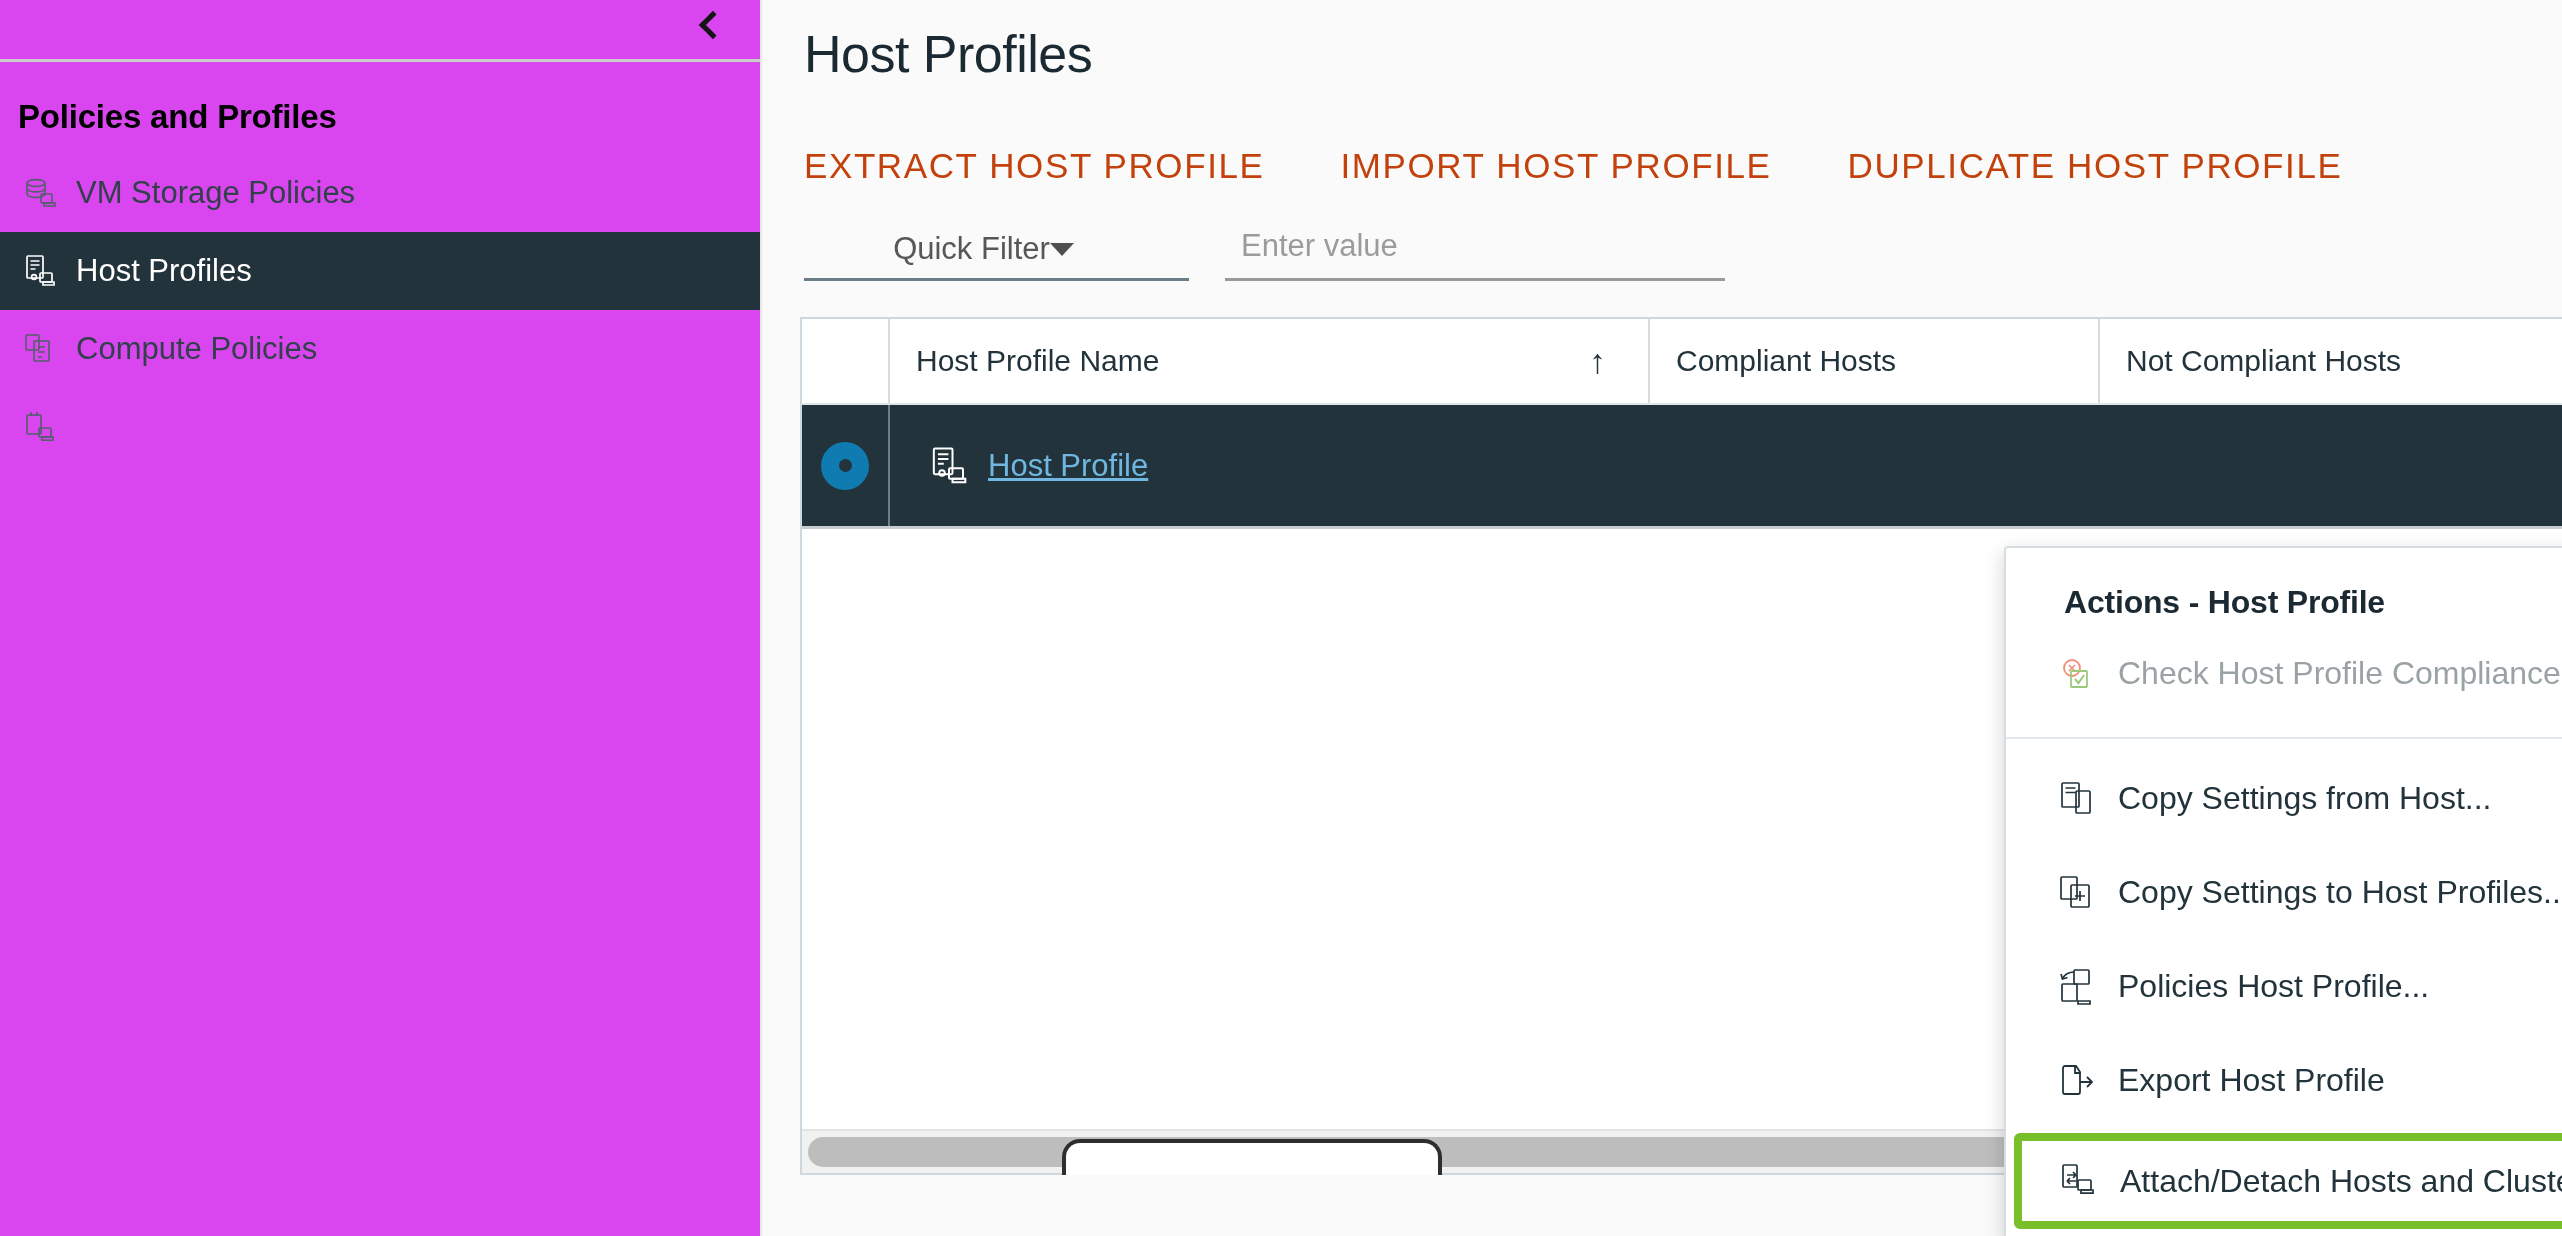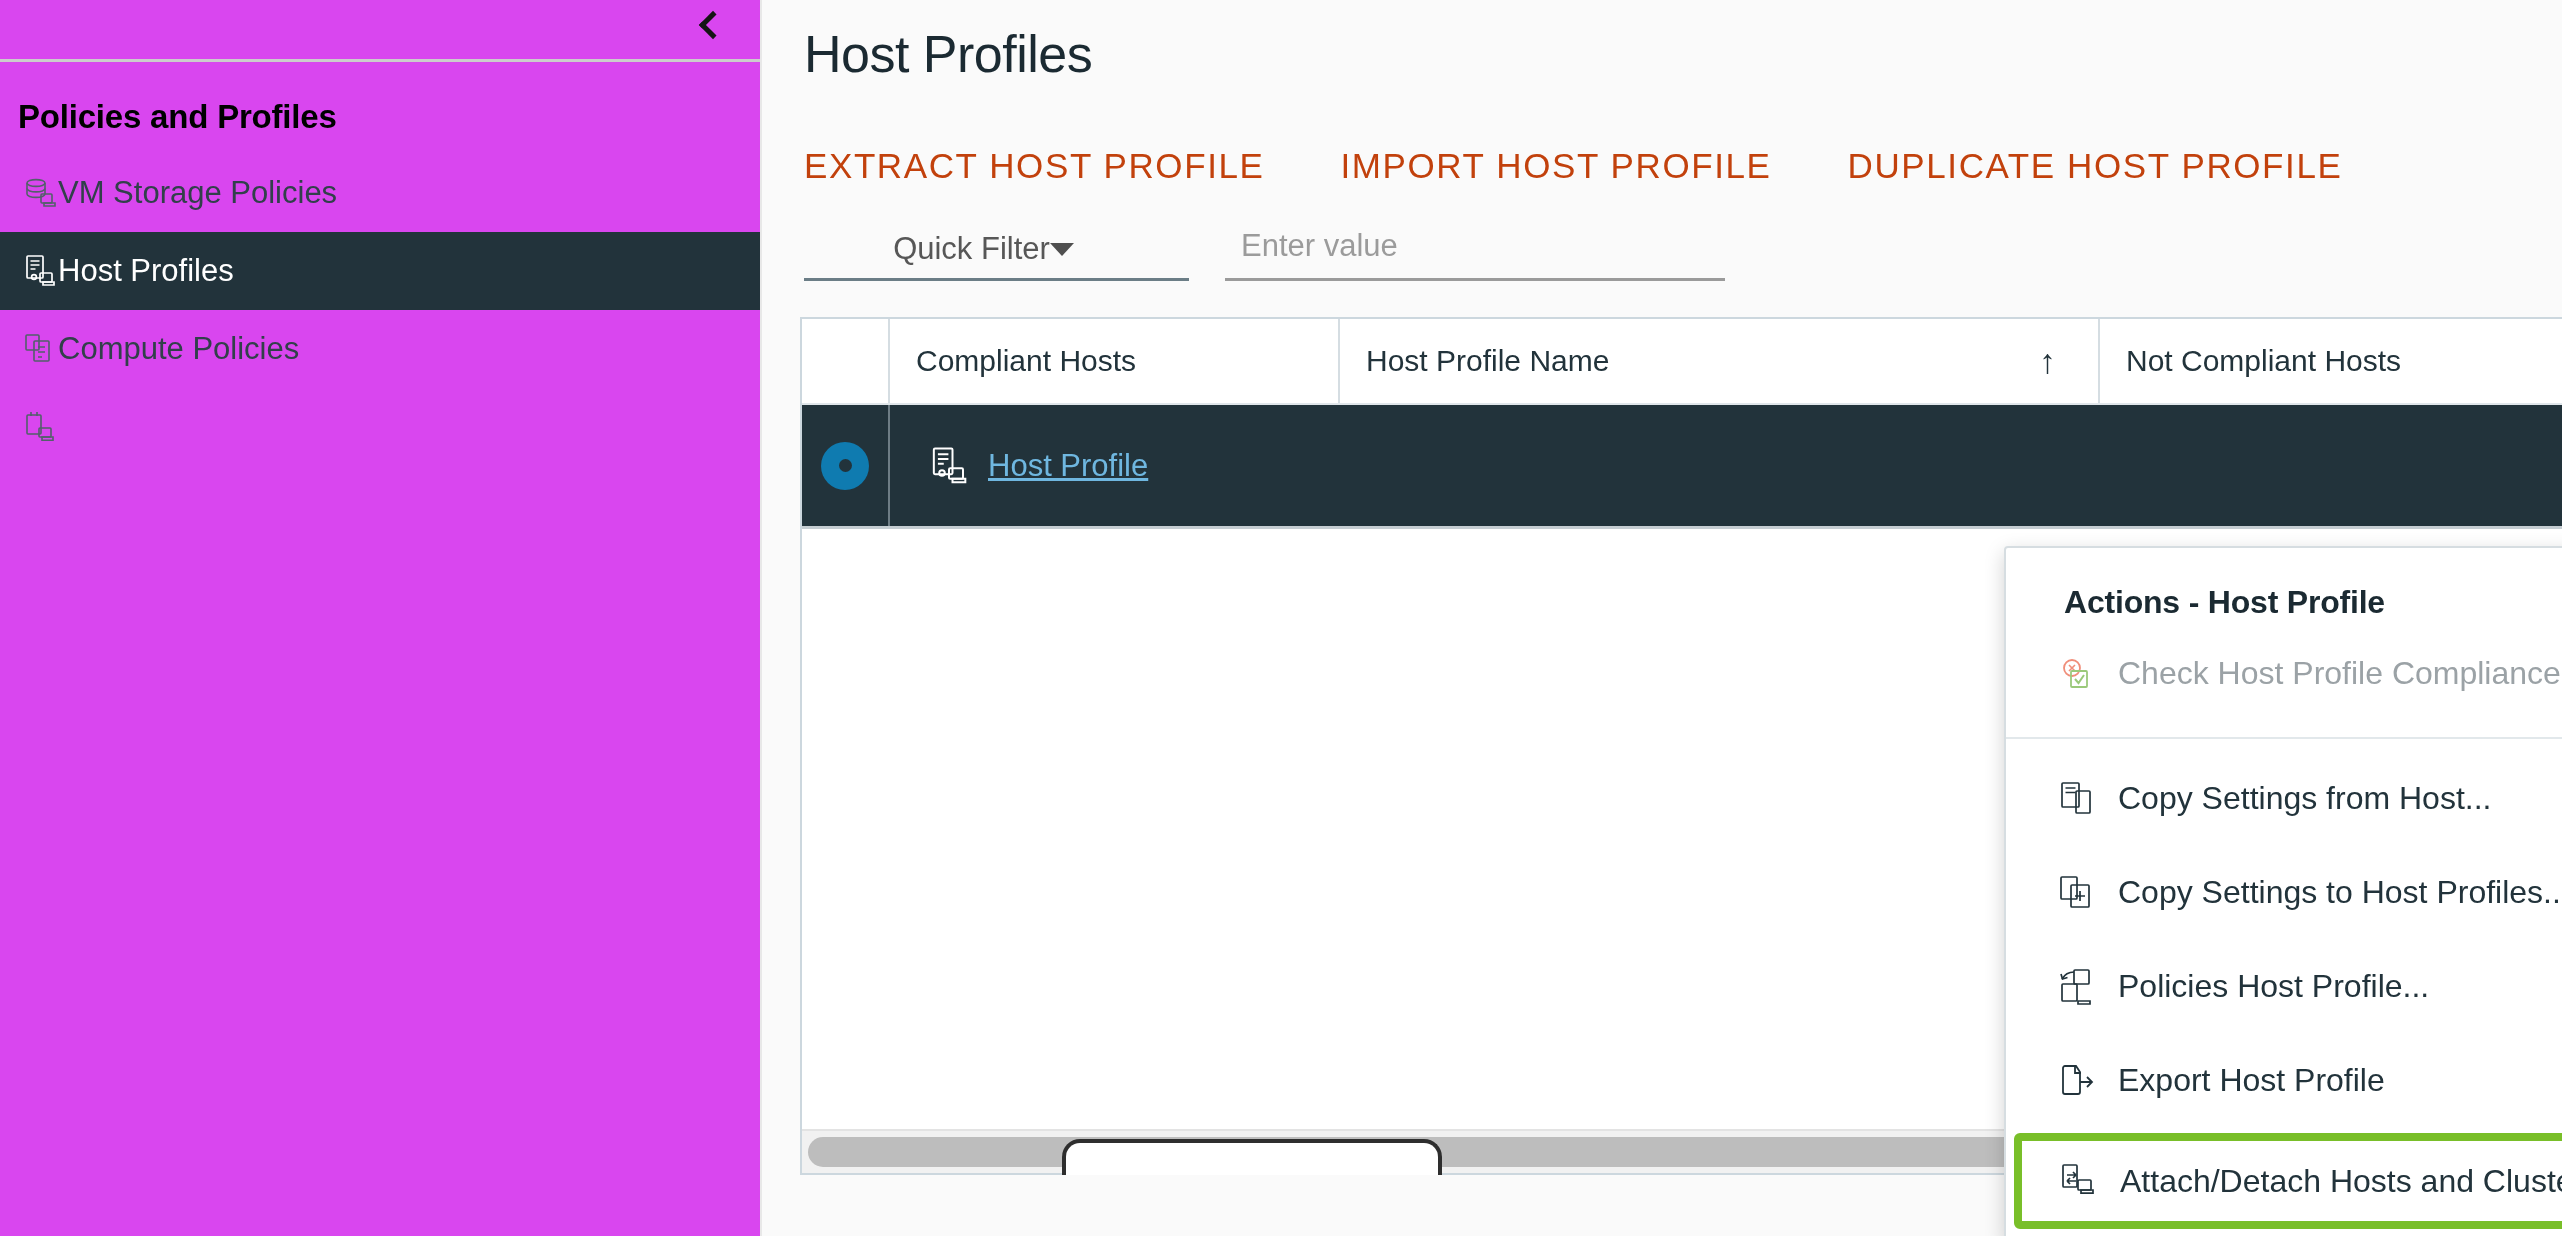--- a/index.html
+++ b/index.html
@@ -44,20 +44,21 @@
     color: #000000;
     padding: 36px 0 16px 18px;
     letter-spacing: -0.2px;
   }
   .nav-list { margin-top: 2px; }
   .nav-item {
     display: flex;
     align-items: center;
     height: 78px;
     padding-left: 22px;
+    gap: 18px;
     cursor: pointer;
     color: #31404a;
     font-size: 31px;
   }
   .nav-item.selected {
     background: #22333b;
     color: #ffffff;
   }
   .nav-ico {
     width: 36px; height: 36px;
@@ -359,26 +360,26 @@
         <span class="qf-label">Quick Filter</span>
         <span class="caret"></span>
       </div>
       <input class="value-input" type="text" placeholder="Enter value" style="">
     </div>
 
     <div class="table-wrap">
 
       <div class="thead">
         <div class="th first"></div>
-        <div class="th compliant">
-          <span>Compliant Hosts</span>
-        </div>
         <div class="th name">
           <span>Host Profile Name</span>
           <span class="sort-arrow">↑</span>
+        </div>
+        <div class="th compliant">
+          <span>Compliant Hosts</span>
         </div>
         <div class="th notcompliant">
           <span>Not Compliant Hosts</span>
         </div>
       </div>
 
       <div class="trow">
         <div class="cell-radio">
           <span class="radio">
               <i></i>

